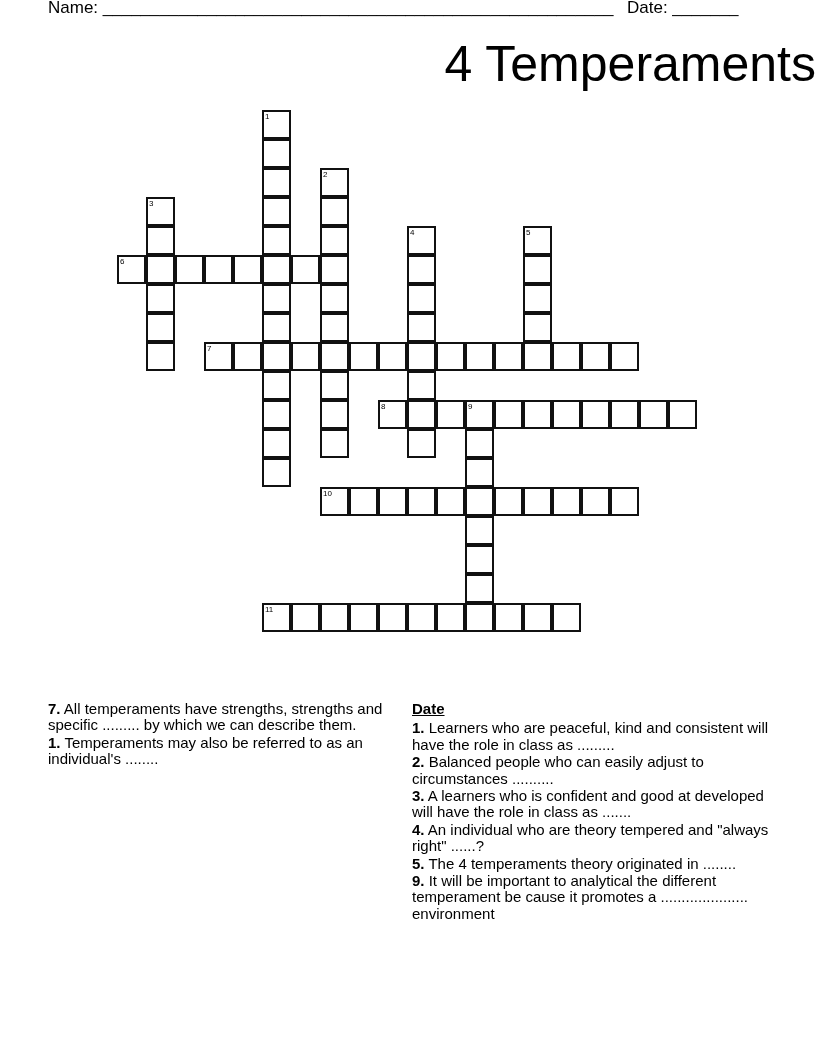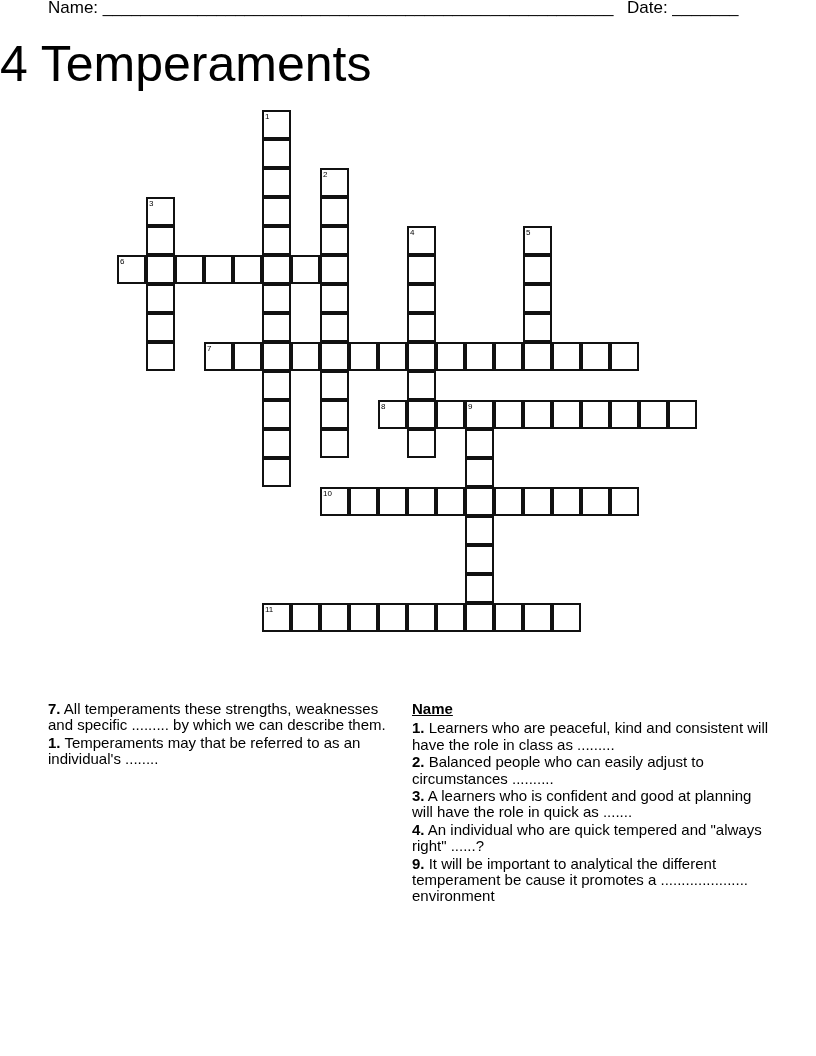--- a/index.html
+++ b/index.html
@@ -1,21 +1,21 @@
 <!DOCTYPE html>
 <html><head>
 <meta charset="utf-8">
 <style>
   html, body { margin: 0; padding: 0; background: #fff; }
   body { width: 816px; height: 1056px; position: relative; overflow: hidden;
          font-family: "Liberation Sans", sans-serif; color: #000; }
   .header-line { position: absolute; top: -2px; font-size: 17px; line-height: 20px; white-space: pre; }
   #name-line { left: 48px; }
   #date-line { left: 627px; }
-  #title { position: absolute; top: 34px; left: 0; width: 816px; text-align: left;
+  #title { position: absolute; top: 34px; left: 0; width: 816px; text-align: right;
            font-size: 50px; line-height: 60px; }
   #grid { position: absolute; left: 0; top: 0; width: 816px; height: 680px; }
   .cell { position: absolute; width: 29px; height: 29px; box-sizing: border-box;
           border: 2px solid #111; background: #fff; }
   .cell-num { position: absolute; left: 1px; top: 0px; font-size: 8px; line-height: 9px; }
   .clues { position: absolute; top: 701px; font-size: 15px; line-height: 16.4px; }
   #across { left: 48px; width: 350px; }
   #down { left: 412px; width: 360px; }
   .clue-heading { font-weight: bold; text-decoration: underline; margin-bottom: 3px; }
   .clue { margin-bottom: 1px; }
@@ -142,24 +142,25 @@
     <div class="cell" style="left: 349px; top: 603px;"></div>
     <div class="cell" style="left: 378px; top: 603px;"></div>
     <div class="cell" style="left: 407px; top: 603px;"></div>
     <div class="cell" style="left: 436px; top: 603px;"></div>
     <div class="cell" style="left: 494px; top: 603px;"></div>
     <div class="cell" style="left: 523px; top: 603px;"></div>
     <div class="cell" style="left: 552px; top: 603px;"></div>
   </div>
 
 <div id="across" class="clues">
-  <div class="clue"><span class="clue-num">7.</span><span> All temperaments these strengths, weaknesses and specific ......... by which we can describe them.</span></div>
-  <div class="clue"><span class="clue-num">1.</span><span> Temperaments may that be referred to as an individual's ........</span></div>
+  <div class="clue"><span class="clue-num">7.</span><span> All temperaments have strengths, strengths and specific ......... by which we can describe them.</span></div>
+  <div class="clue"><span class="clue-num">1.</span><span> Temperaments may also be referred to as an individual's ........</span></div>
 </div>
 
 <div id="down" class="clues">
-  <div class="clue-heading">Name</div>
+  <div class="clue-heading">Date</div>
   <div class="clue"><span class="clue-num">1.</span><span> Learners who are peaceful, kind and consistent will have the role in class as .........</span></div>
   <div class="clue"><span class="clue-num">2.</span><span> Balanced people who can easily adjust to circumstances ..........</span></div>
-  <div class="clue"><span class="clue-num">3.</span><span> A learners who is confident and good at planning will have the role in quick as .......</span></div>
-  <div class="clue"><span class="clue-num">4.</span><span> An individual who are quick tempered and "always right" ......?</span></div>
+  <div class="clue"><span class="clue-num">3.</span><span> A learners who is confident and good at developed will have the role in class as .......</span></div>
+  <div class="clue"><span class="clue-num">4.</span><span> An individual who are theory tempered and "always right" ......?</span></div>
+  <div class="clue"><span class="clue-num">5.</span><span> The 4 temperaments theory originated in ........</span></div>
   <div class="clue"><span class="clue-num">9.</span><span> It will be important to analytical the different temperament be cause it promotes a ..................... environment</span></div>
 </div>
 
 </body></html>

